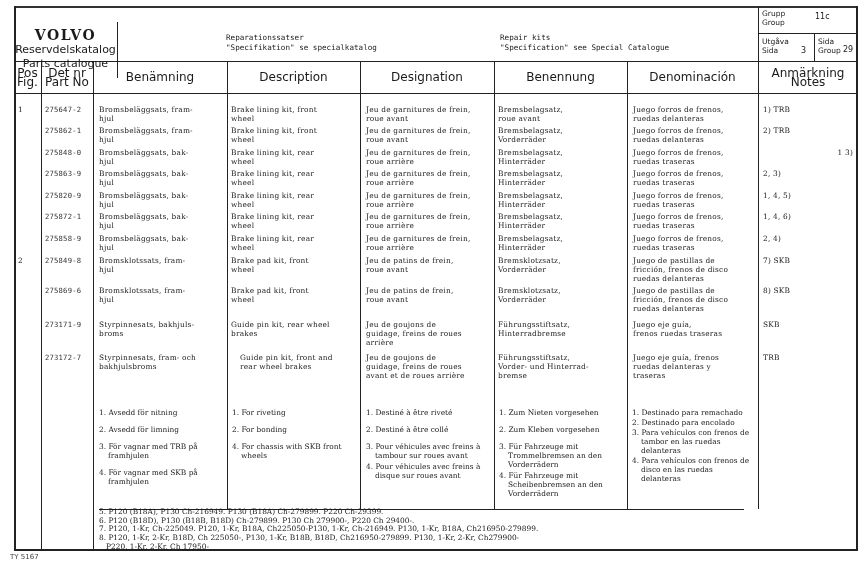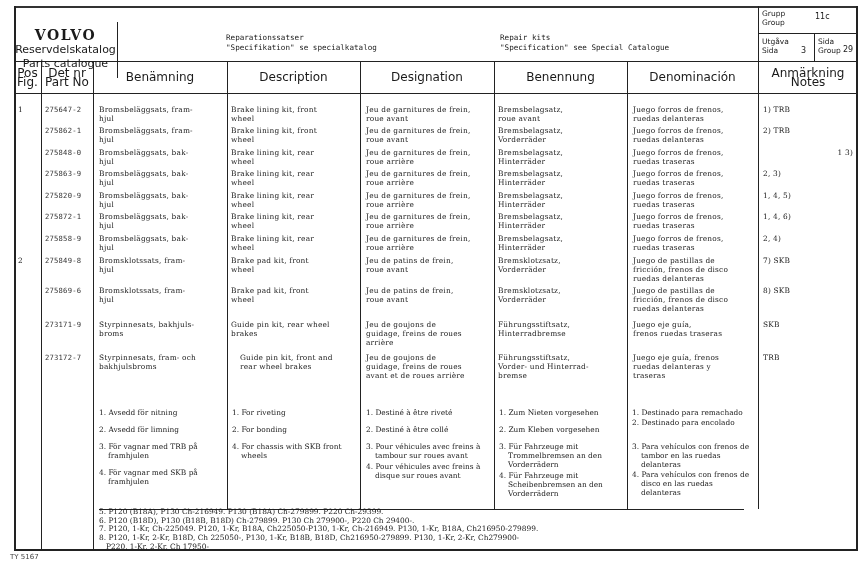--- a/index.html
+++ b/index.html
@@ -277,21 +277,21 @@
   <div class="n">4. Pour véhicules avec freins à disque sur roues avant</div>
 </div>
 <div class="notes-block" style="left:499px;top:408px;width:125px;">
   <div class="n">1. Zum Nieten vorgesehen</div>
   <div class="n">2. Zum Kleben vorgesehen</div>
   <div class="n" style="margin-bottom:2px">3. Für Fahrzeuge mit Trommelbremsen an den Vorderrädern</div>
   <div class="n">4. Für Fahrzeuge mit Scheibenbremsen an den Vorderrädern</div>
 </div>
 <div class="notes-block" style="left:632px;top:408px;width:122px;">
   <div class="n" style="margin-bottom:1px">1. Destinado para remachado</div>
-  <div class="n" style="margin-bottom:15px">2. Destinado para encolado</div>
+  <div class="n" style="margin-bottom:1px">2. Destinado para encolado</div>
   <div class="n" style="margin-bottom:1px">3. Para vehículos con frenos de tambor en las ruedas delanteras</div>
   <div class="n">4. Para vehículos con frenos de disco en las ruedas delanteras</div>
 </div>
 
 <div class="hr-foot"></div>
 <div class="foot">
   <div>5. P120 (B18A), P130  Ch-216949. P130 (B18A) Ch-279899. P220 Ch-29399.</div>
   <div>6. P120 (B18D), P130 (B18B, B18D) Ch-279899. P130 Ch 279900-, P220 Ch 29400-.</div>
   <div>7. P120, 1-Kr, Ch-225049. P120, 1-Kr, B18A, Ch225050-P130, 1-Kr, Ch-216949. P130, 1-Kr, B18A, Ch216950-279899.</div>
   <div>8. P120, 1-Kr, 2-Kr, B18D, Ch 225050-, P130, 1-Kr, B18B, B18D, Ch216950-279899. P130, 1-Kr, 2-Kr, Ch279900-</div>

